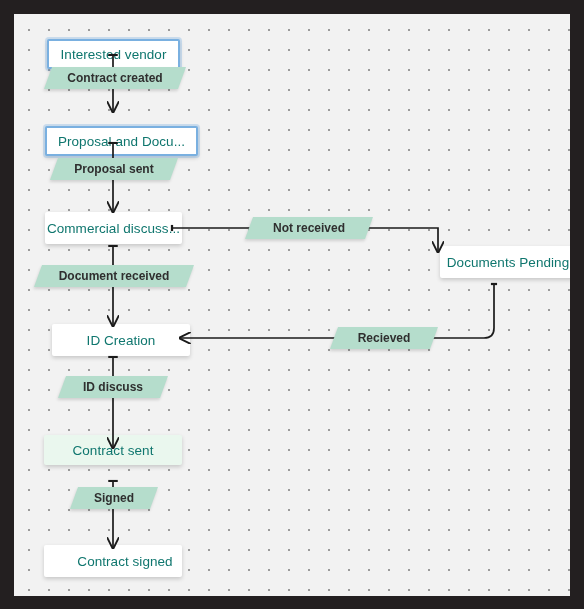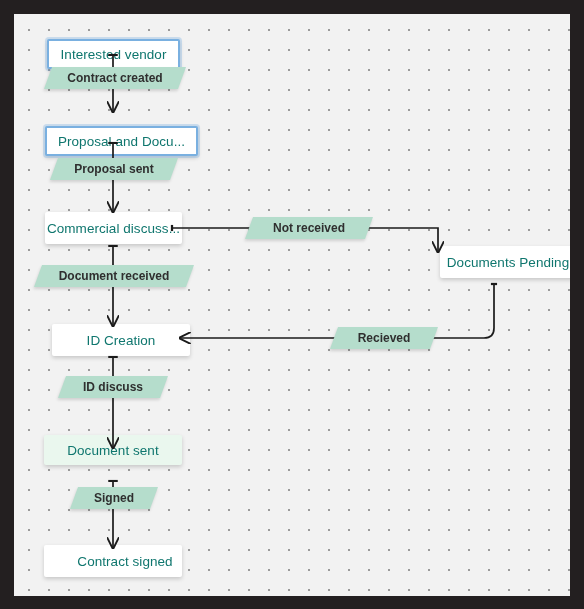--- a/index.html
+++ b/index.html
@@ -131,21 +131,21 @@
 
   <div class="node" style="left:410px; top:232px; width:136px; height:32px;margin-left:16px;">
     <span>Documents Pending</span>
   </div>
 
   <div class="node" style="left:30px;  top:310px; width:138px; height:32px;margin-left:8px;">
     <span>ID Creation</span>
   </div>
 
   <div class="node green" style="left:30px;  top:421px; width:138px; height:30px;">
-    <span>Document sent</span>
+    <span>Contract sent</span>
   </div>
 
   <div class="node" style="left:30px;  top:531px; width:138px; height:32px;padding-left:24px;">
     <span>Contract signed</span>
   </div>
 
   <div class="plabel" style="left:34px;  top:53px;  width:134px; height:22px;">
     <span class="shape"></span>
     <span class="txt">Contract created</span>
   </div>

